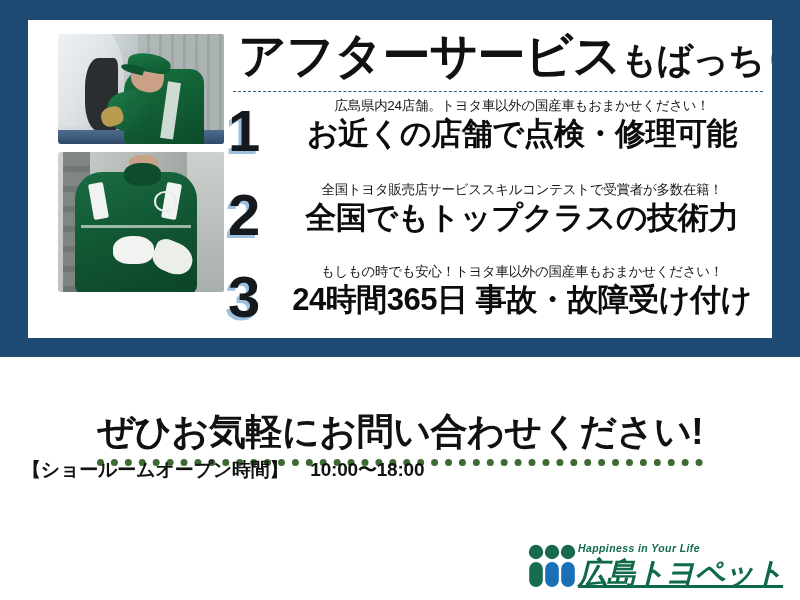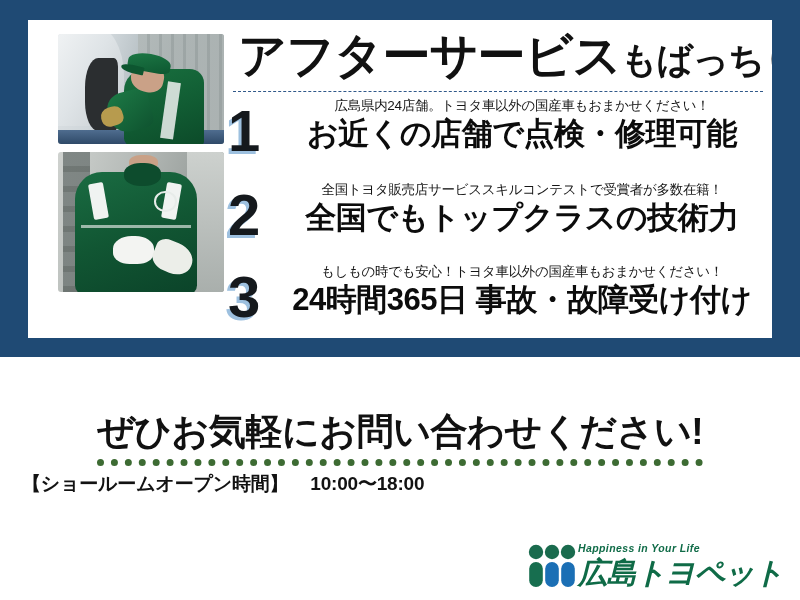--- a/index.html
+++ b/index.html
@@ -267,21 +267,20 @@
     padding-bottom: 6px;
     border-bottom: 7px dotted #3d6b33;
   }
 
   
   .hours {
     position: absolute;
     left: 22px;
     top: 455px;
     width: 760px;
-    margin-top: 14px;
   }
   .hours-line {
     font-size: 19px;
     font-weight: 700;
     color: #121212;
     line-height: 1.55;
     white-space: nowrap;
     letter-spacing: -0.2px;
   }
   .hours-gap { display: inline-block; width: 22px; }
@@ -319,20 +318,21 @@
   }
   .logo-name {
     font-size: 30px;
     font-weight: 700;
     font-style: italic;
     color: #0f6b47;
     letter-spacing: -1.2px;
     line-height: 1;
     margin-top: 4px;
     white-space: nowrap;
+    text-decoration: underline;
   }
 </style>
 </head>
 <body>
 
 <div id="page">
 
   <div class="navy-panel">
     <div class="white-card">
 

